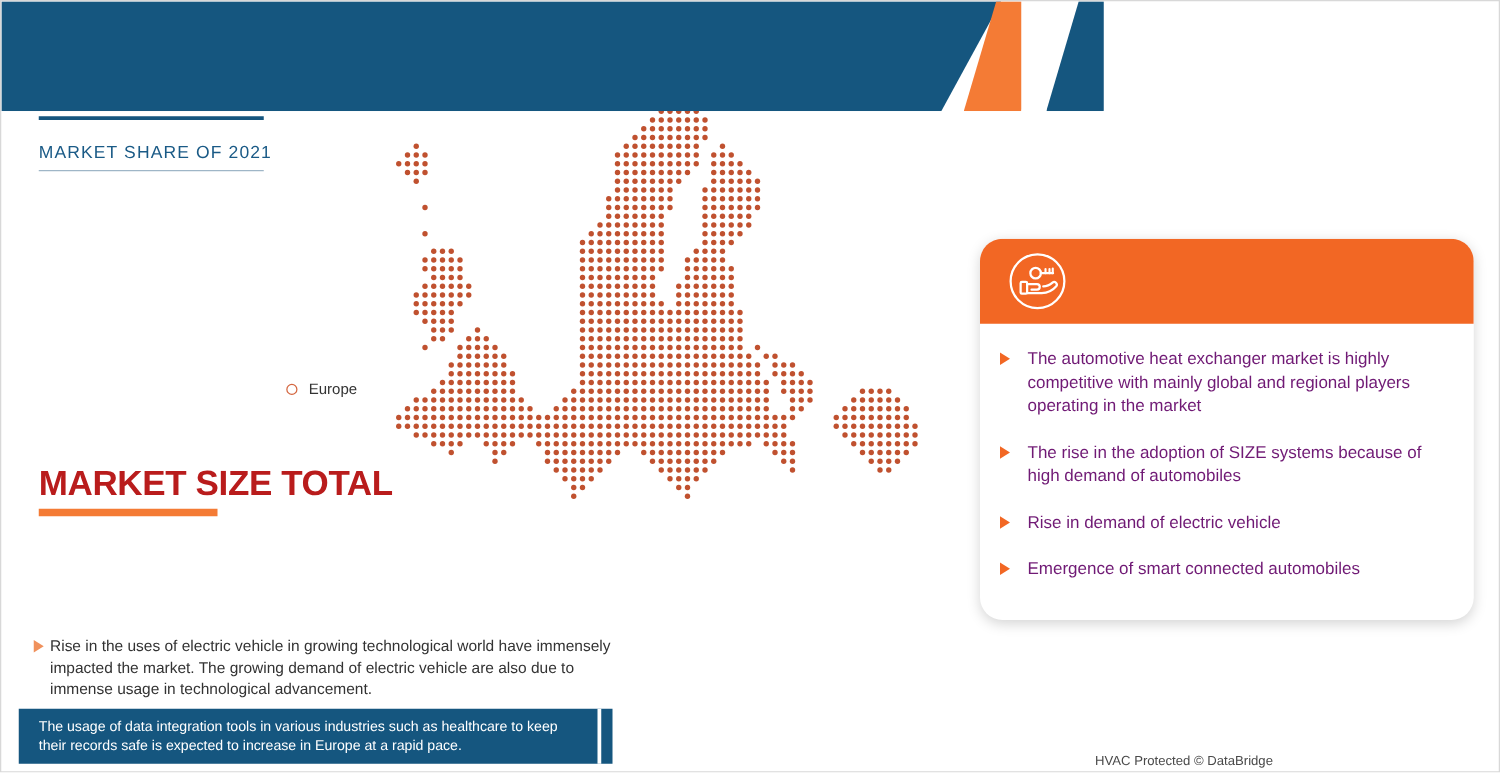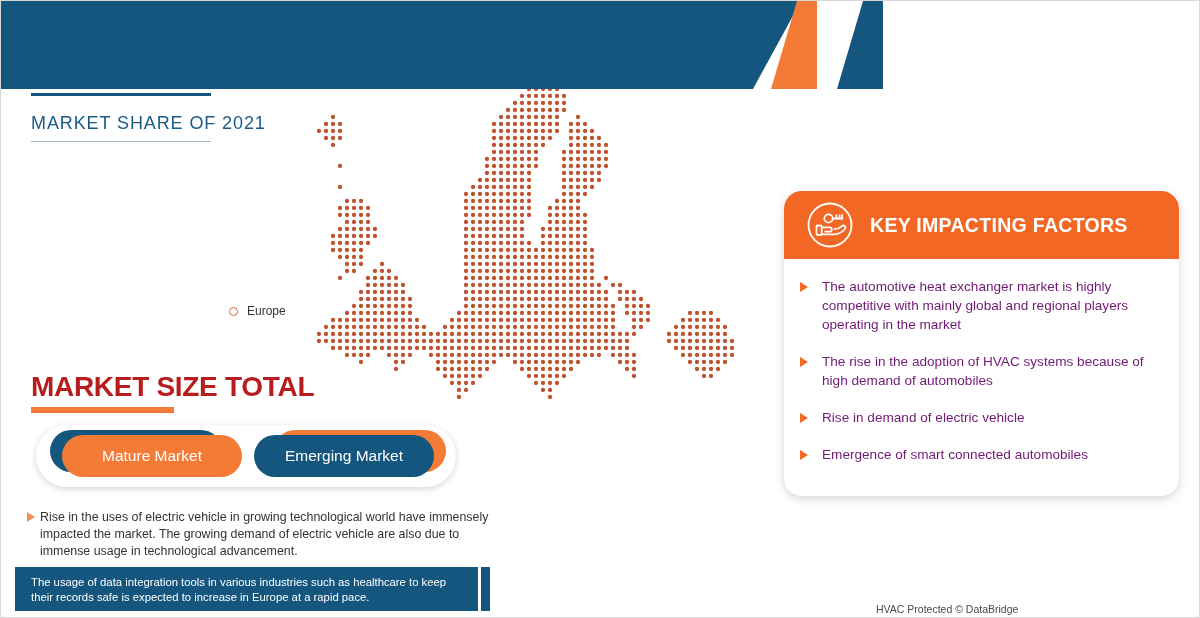--- a/index.html
+++ b/index.html
@@ -49,21 +49,21 @@
     background: #15567f;
     clip-path: polygon(26px 0, 72px 0, 46px 88px, 0 88px);
   }
 
   
   #share-block { position: absolute; left: 30px; top: 92px; z-index: 5; }
   #share-rule-top {
     width: 180px; height: 3px; background: #15567f; margin-bottom: 17px;
   }
   #share-label {
-    color: #1a5a86; font-size: 18px; letter-spacing: 0.9px;
+    color: #1a5a86; font-size: 14px; letter-spacing: 0.9px;
     padding-bottom: 7px; white-space: nowrap;
   }
   #share-rule-bottom { width: 180px; height: 1px; background: #9fb6c7; }
 
   
   #map-layer { position: absolute; left: 0; top: 0; width: 1200px; height: 618px; z-index: 1; }
 
   
   #europe-legend {
     position: absolute; left: 228px; top: 303px; z-index: 6;
@@ -1219,30 +1219,20 @@
   <div id="europe-legend">
     <span id="europe-marker"></span>
     <span id="europe-label">Europe</span>
   </div>
 
   <div id="mst-block">
     <div id="mst-title">MARKET SIZE TOTAL</div>
     <div id="mst-underline"></div>
   </div>
 
-  <div id="pill-card">
-    <div class="pill-wrap" id="pill-mature-wrap">
-      <div class="pill-shadow" id="pill-mature-shadow"></div>
-      <div class="pill-main" id="pill-mature">Mature Market</div>
-    </div>
-    <div class="pill-wrap" id="pill-emerging-wrap">
-      <div class="pill-shadow" id="pill-emerging-shadow"></div>
-      <div class="pill-main" id="pill-emerging">Emerging Market</div>
-    </div>
-  </div>
 
   <div id="note-block">
     <span id="note-bullet"></span>
     <span id="note-text">Rise in the uses of electric vehicle in growing technological world have immensely impacted the market. The growing demand of electric vehicle are also due to immense usage in technological advancement.</span>
   </div>
 
   <div id="bottom-bar">
     <div id="bottom-text">The usage of data integration tools in various industries such as healthcare to keep their records safe is expected to increase in Europe at a rapid pace.</div>
     <div id="bottom-divider"></div>
   </div>
@@ -1251,30 +1241,29 @@
     <div id="kif-header">
       <svg id="kif-icon" viewBox="0 0 48 48">
         <circle cx="24" cy="24" r="21.5" fill="none" stroke="#ffffff" stroke-width="1.8"></circle>
         <circle cx="22.5" cy="17.5" r="4.2" fill="none" stroke="#ffffff" stroke-width="1.8"></circle>
         <path d="M26.6 17.5 H36.4" stroke="#ffffff" stroke-width="1.8" fill="none" stroke-linecap="round"></path>
         <path d="M30.4 17.5 V14.2 M33.6 17.5 V14.2 M36.2 17.5 V13.8" stroke="#ffffff" stroke-width="1.7" stroke-linecap="round"></path>
         <rect x="10.5" y="24.5" width="5.2" height="9.4" rx="1" fill="none" stroke="#ffffff" stroke-width="1.8"></rect>
         <path d="M16 26.3 h7.6 a2.2 2.2 0 0 1 0 4.4 h-4.4" fill="none" stroke="#ffffff" stroke-width="1.8" stroke-linecap="round"></path>
         <path d="M16 33.4 h11.4 c4.6 0 9.2 -2.6 11.6 -5.4 a2.1 2.1 0 0 0 -3 -2.9 c-2.2 2 -4.8 3 -7.4 3" fill="none" stroke="#ffffff" stroke-width="1.8" stroke-linejoin="round" stroke-linecap="round"></path>
       </svg>
-      <div id="kif-title">KEY IMPACTING FACTORS</div>
     </div>
     <div id="kif-list">
       <div class="kif-item">
         <span class="kif-bullet"></span>
         <span class="kif-text">The automotive heat exchanger market is highly competitive with mainly global and regional players operating in the market</span>
       </div>
       <div class="kif-item">
         <span class="kif-bullet"></span>
-        <span class="kif-text">The rise in the adoption of HVAC systems because of high demand of automobiles</span>
+        <span class="kif-text">The rise in the adoption of SIZE systems because of high demand of automobiles</span>
       </div>
       <div class="kif-item">
         <span class="kif-bullet"></span>
         <span class="kif-text">Rise in demand of electric vehicle</span>
       </div>
       <div class="kif-item">
         <span class="kif-bullet"></span>
         <span class="kif-text">Emergence of smart connected automobiles</span>
       </div>
     </div>

